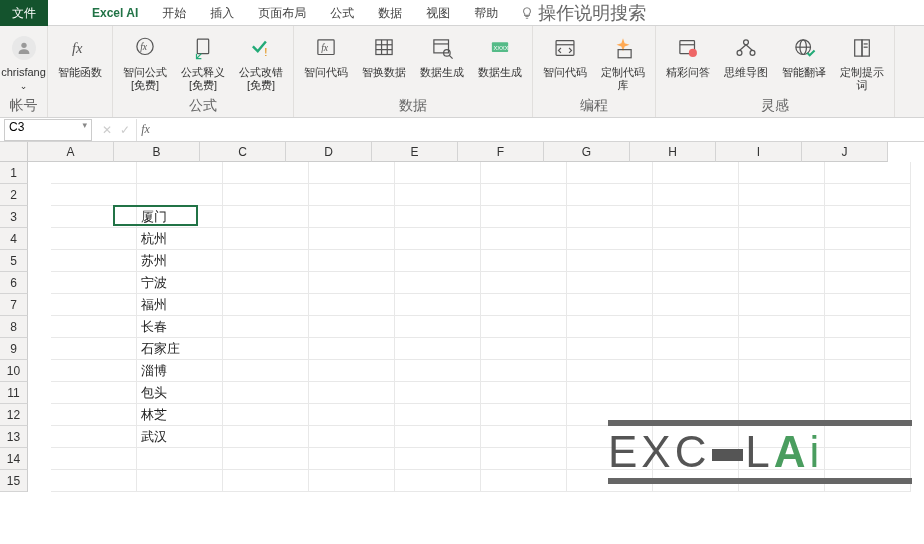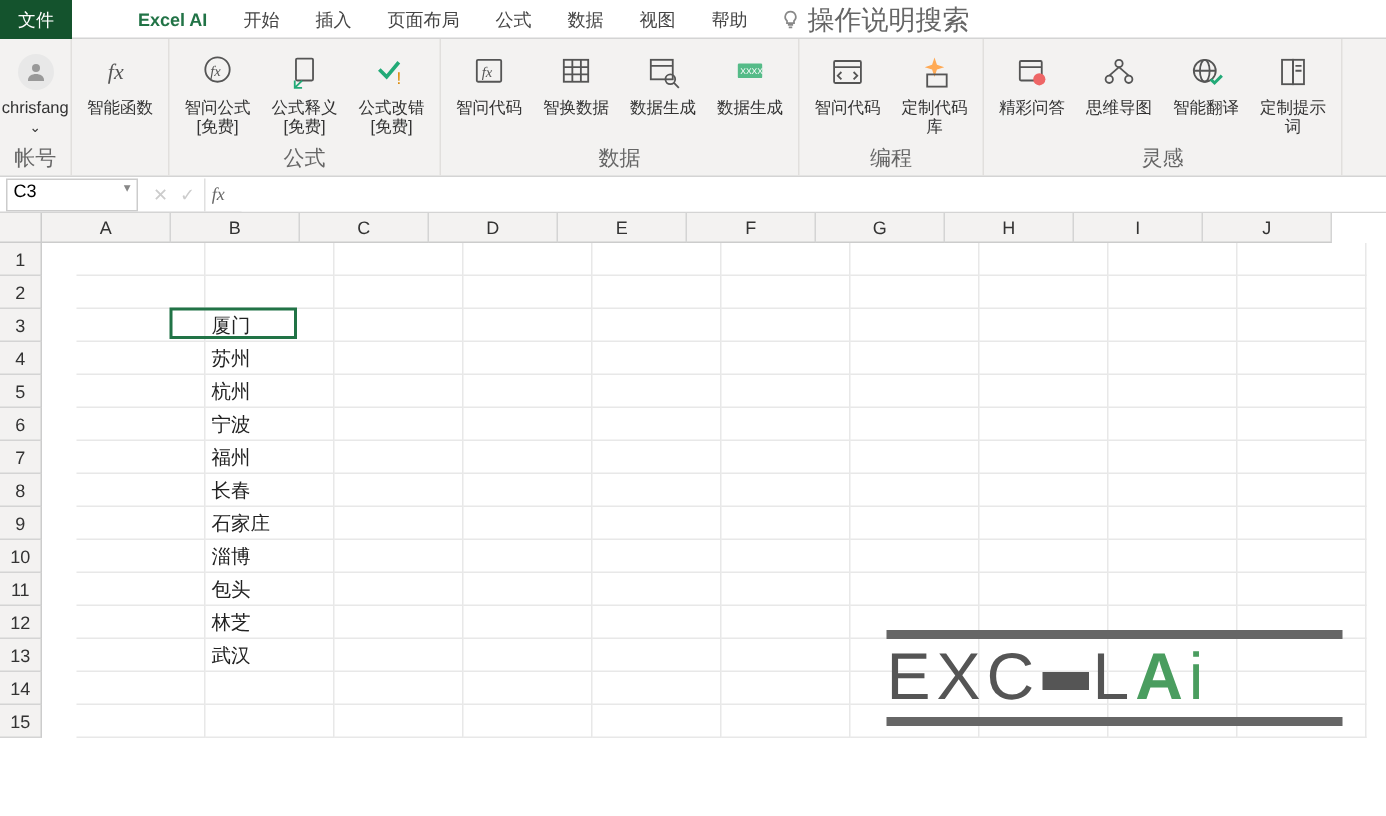--- a/index.html
+++ b/index.html
@@ -26,21 +26,21 @@
   .sheet { display: flex; position: relative; }
   .corner { width: 28px; height: 20px; background: #f3f2f1; border-right: 1px solid #ccc; border-bottom: 1px solid #ccc; }
   .colheads { display: flex; }
   .colhead { width: 86px; height: 20px; background: #f3f2f1; border-right: 1px solid #d4d4d4; border-bottom: 1px solid #ccc; text-align: center; font-size: 12px; color: #333; line-height: 20px; }
   .rowheads { display: flex; flex-direction: column; }
   .rowhead { width: 28px; height: 22px; background: #f3f2f1; border-right: 1px solid #ccc; border-bottom: 1px solid #d4d4d4; text-align: center; font-size: 12px; color: #333; line-height: 22px; }
   .cells { position: relative; }
   .cellrow { display: flex; padding-left: 23px; }
   .cell { width: 86px; height: 22px; border-right: 1px solid #e8e8e8; border-bottom: 1px solid #e8e8e8; padding: 0 4px; font-size: 13px; color: #222; line-height: 22px; white-space: nowrap; }
   .active-cell { position: absolute; border: 2px solid #217346; pointer-events: none; }
-  .watermark { position: absolute; right: 29px; bottom: 60px; pointer-events: none; }
+  .watermark { position: absolute; right: 12px; bottom: 60px; pointer-events: none; }
   .wm-line { height:6px; background:#666; margin-bottom:4px; width:304px;}
   .wm-text { font-family: Arial, sans-serif; font-size:44px; font-weight:300; letter-spacing:4px; color:#555; line-height:1;}
   .wm-text .ai-a{ color:#4a9d5f; font-weight:600;}
   .wm-text .ai-i{ color:#4a9d5f; font-weight:300;}
 </style>
 </head>
 <body>
 
 <div class="tabs">
   <div class="tab file">文件</div>
@@ -327,33 +327,33 @@
           <div class="cell"></div>
           <div class="cell"></div>
           <div class="cell"></div>
           <div class="cell"></div>
           <div class="cell"></div>
           <div class="cell"></div>
           <div class="cell"></div>
         </div>
         <div class="cellrow">
           <div class="cell"></div>
+          <div class="cell">杭州</div>
+          <div class="cell"></div>
+          <div class="cell"></div>
+          <div class="cell"></div>
+          <div class="cell"></div>
+          <div class="cell"></div>
+          <div class="cell"></div>
+          <div class="cell"></div>
+          <div class="cell"></div>
+        </div>
+        <div class="cellrow">
+          <div class="cell"></div>
           <div class="cell">苏州</div>
-          <div class="cell"></div>
-          <div class="cell"></div>
-          <div class="cell"></div>
-          <div class="cell"></div>
-          <div class="cell"></div>
-          <div class="cell"></div>
-          <div class="cell"></div>
-          <div class="cell"></div>
-        </div>
-        <div class="cellrow">
-          <div class="cell"></div>
-          <div class="cell">杭州</div>
           <div class="cell"></div>
           <div class="cell"></div>
           <div class="cell"></div>
           <div class="cell"></div>
           <div class="cell"></div>
           <div class="cell"></div>
           <div class="cell"></div>
           <div class="cell"></div>
         </div>
         <div class="cellrow">

